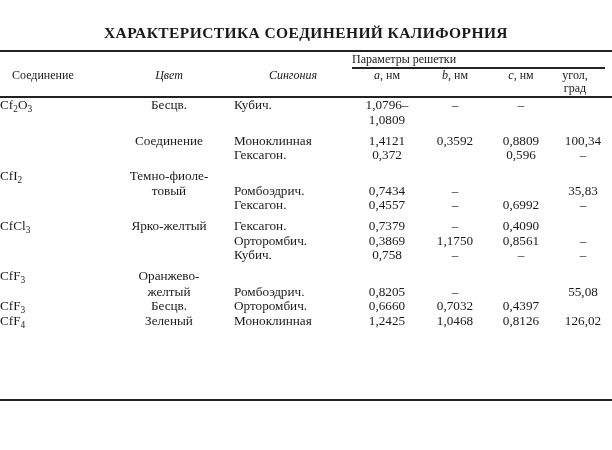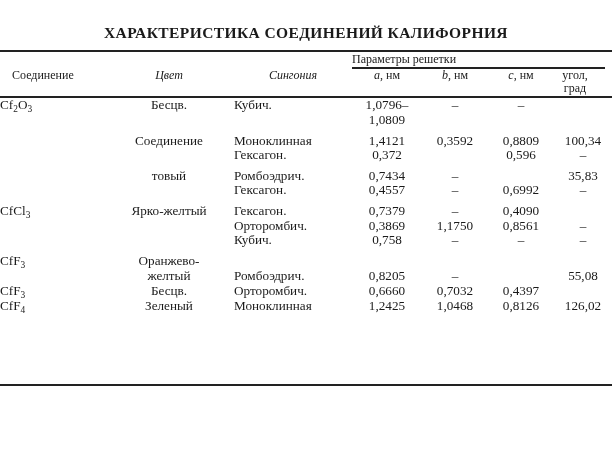--- a/index.html
+++ b/index.html
@@ -230,20 +230,29 @@
         <tr class="spacer">
           <td>&nbsp;</td>
           <td>&nbsp;</td>
           <td>&nbsp;</td>
           <td>&nbsp;</td>
           <td>&nbsp;</td>
           <td>&nbsp;</td>
           <td>&nbsp;</td>
         </tr>
         <tr class="body-row">
+          <td class="cmp">CfI<sub>2</sub></td>
+          <td class="col">Темно-фиоле-</td>
+          <td class="syn"></td>
+          <td class="num"></td>
+          <td class="num"></td>
+          <td class="num"></td>
+          <td class="ang"></td>
+        </tr>
+        <tr class="body-row">
           <td class="cmp"></td>
           <td class="col">товый</td>
           <td class="syn">Ромбоэдрич.</td>
           <td class="num">0,7434</td>
           <td class="num">–</td>
           <td class="num"></td>
           <td class="ang">35,83</td>
         </tr>
         <tr class="body-row">
           <td class="cmp"></td>

